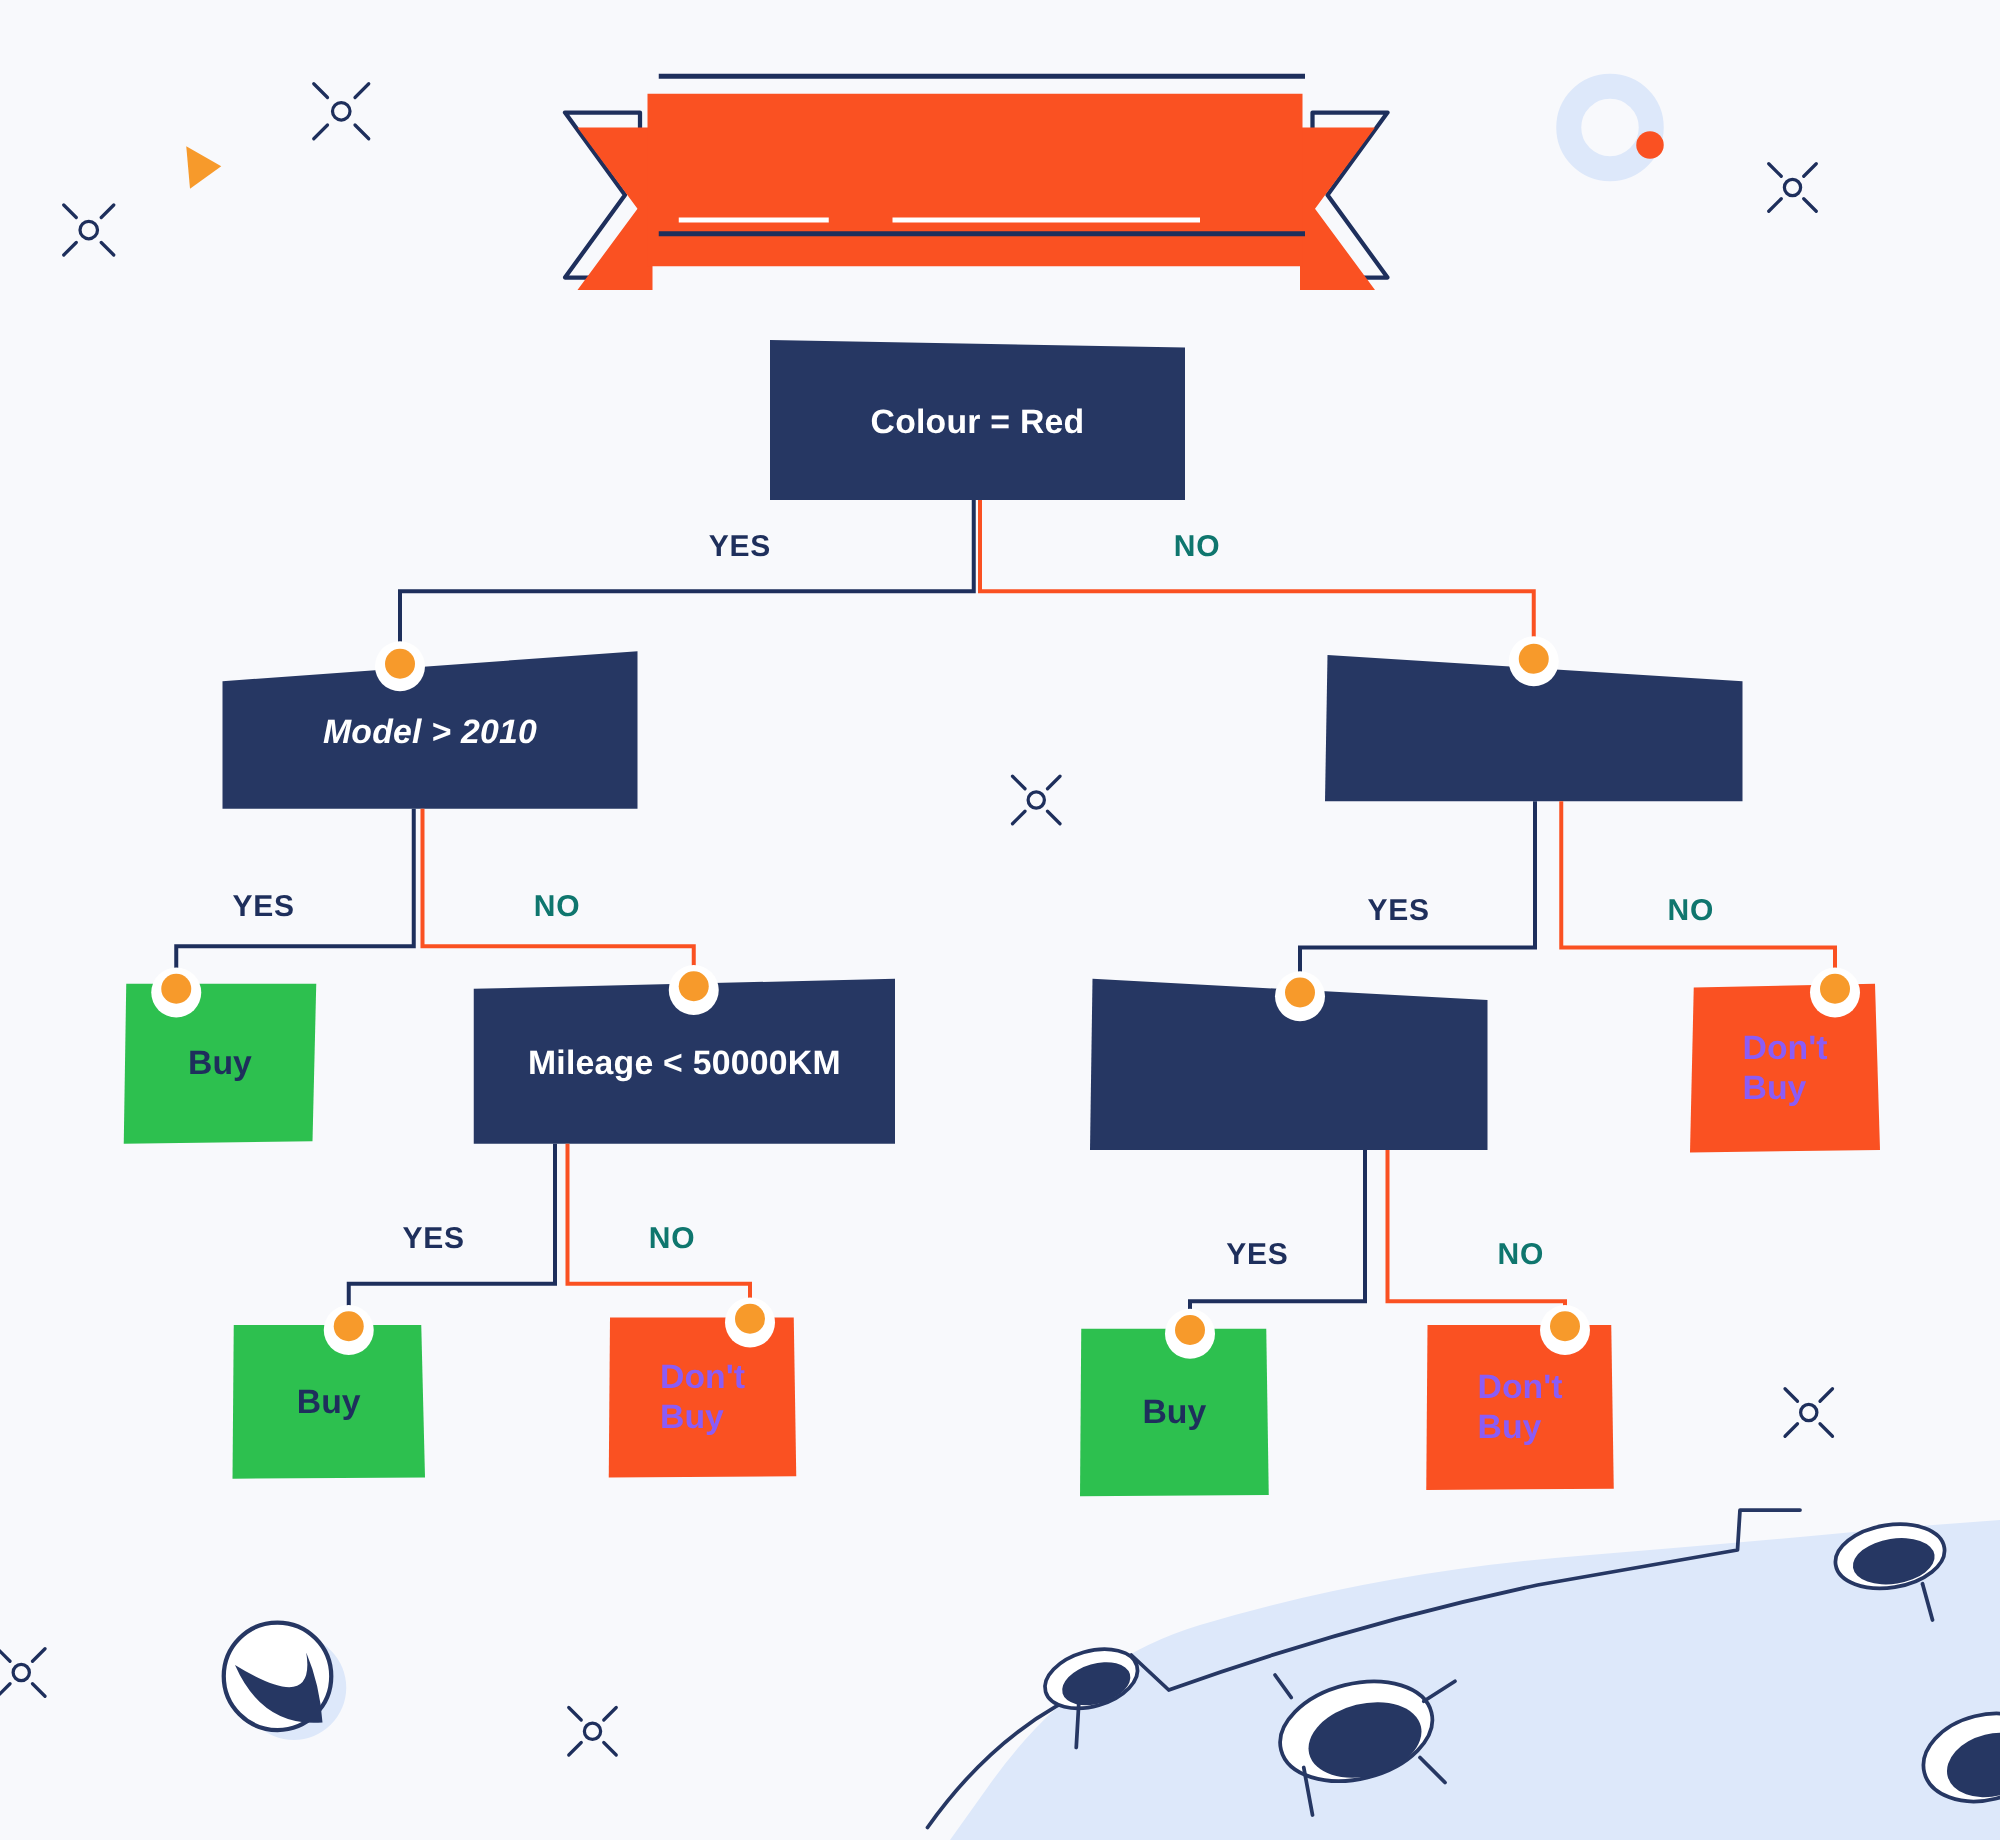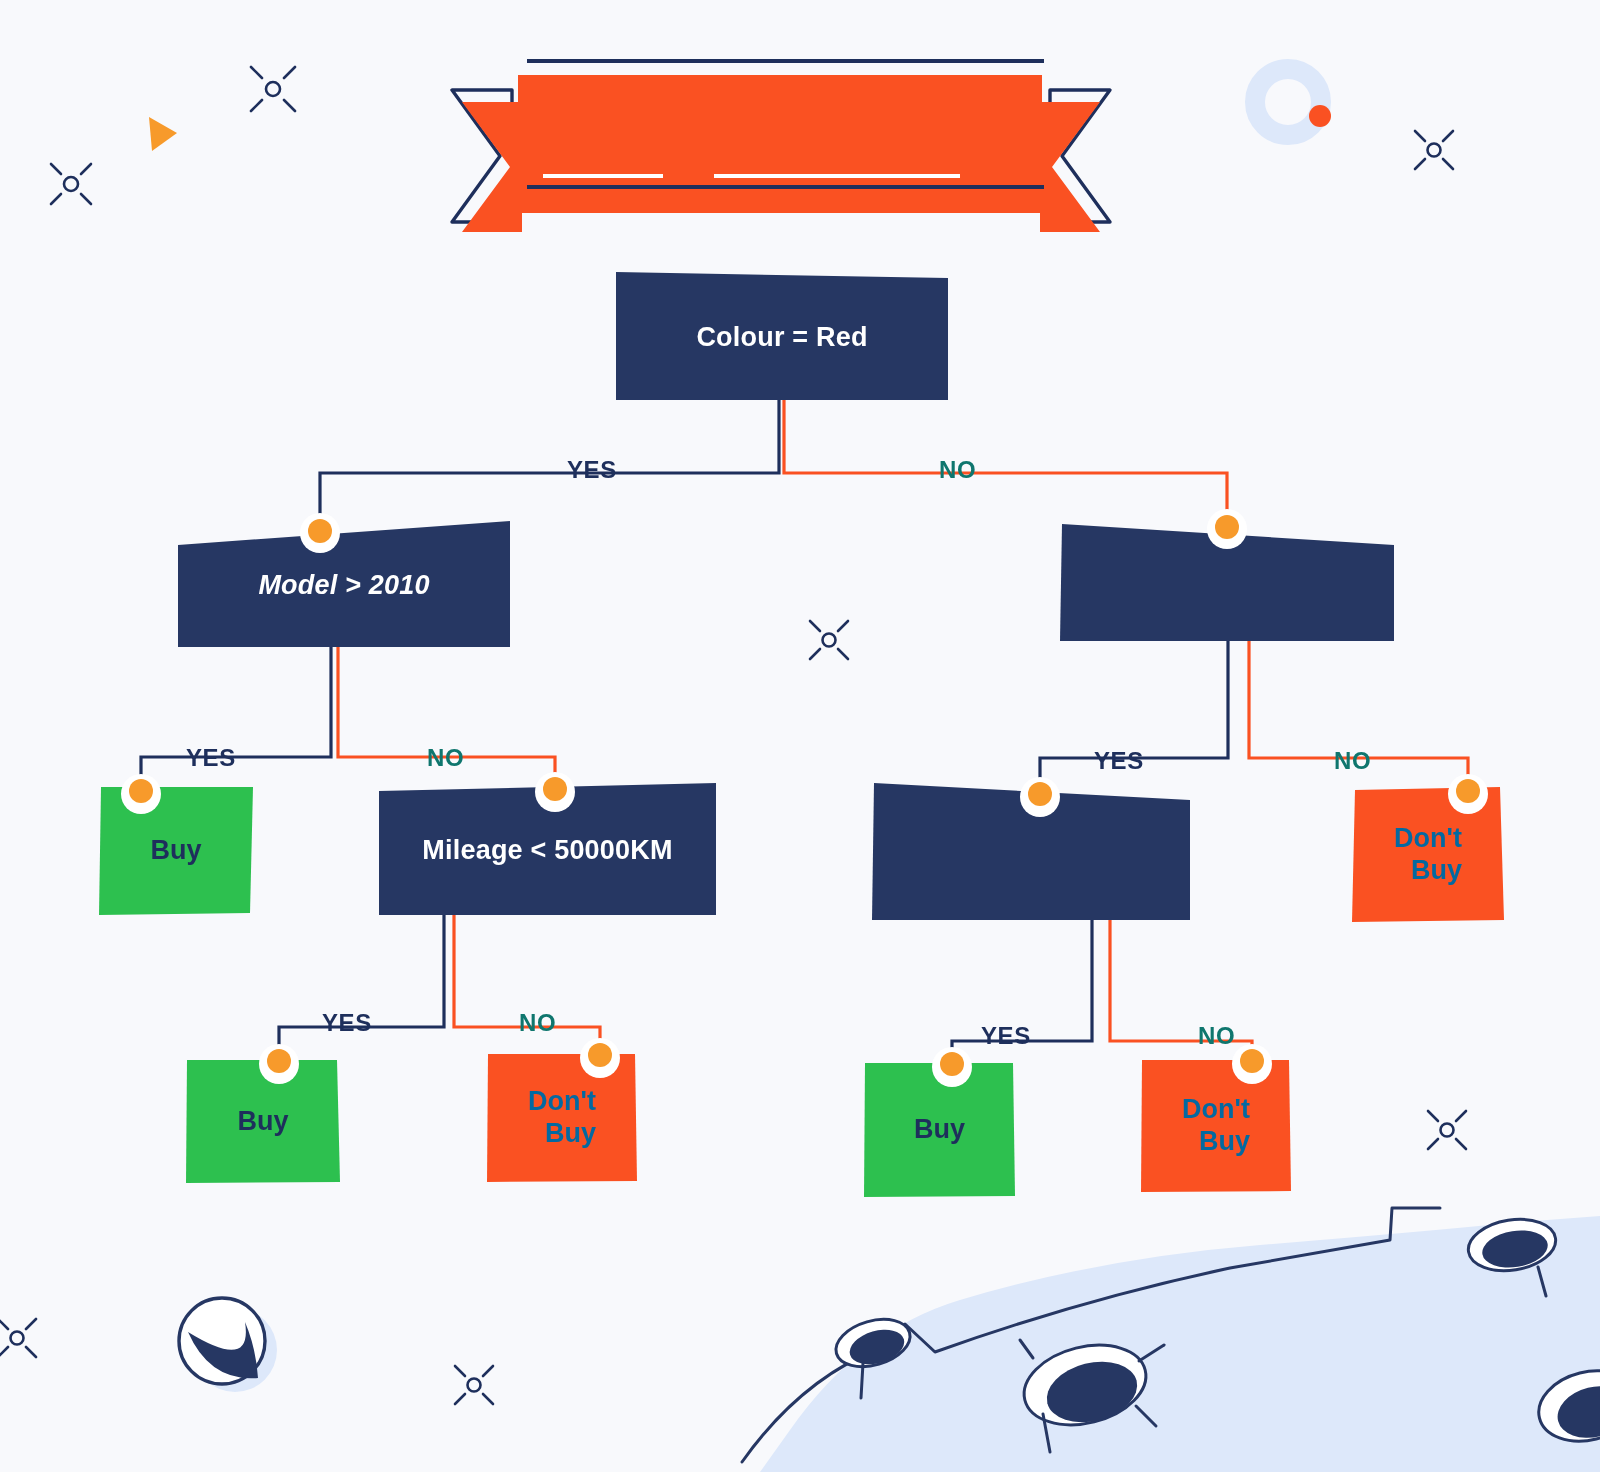--- a/index.html
+++ b/index.html
@@ -9,33 +9,32 @@
     font-family:"Liberation Sans", sans-serif;
     overflow:hidden;
     position:relative;
   }
   #stage{position:absolute;inset:0;width:1600px;height:1472px;}
   #svgroot{position:absolute;left:0;top:0;width:1600px;height:1472px;}
 
   .node-label{
     position:absolute;
     display:flex;align-items:center;justify-content:center;
-    text-align:right;
+    text-align:left;
     font-weight:bold;
     pointer-events:none;
     line-height:1.18;
     white-space:pre-line;
   }
   .decision-text{color:#ffffff;font-size:27px;letter-spacing:.2px;}
   .leaf-buy-text{color:#1e2f5c;font-size:27px;}
-  .leaf-dont-text{color:#0369a1;font-size:27px;}
+  .leaf-dont-text{color:#8b5cf6;font-size:27px;}
   .edge-label{
     position:absolute;font-weight:bold;font-size:24px;letter-spacing:.6px;
     pointer-events:none;
-    margin-top:32px;
   }
   .edge-yes{color:#1e2f5c;}
   .edge-no{color:#0f766e;}
 
   .banner-title{
     position:absolute;
     left:520px;top:100px;width:520px;height:54px;
     display:flex;align-items:center;justify-content:center;
     color:#ffffff;font-weight:bold;font-size:25px;letter-spacing:1.6px;
   }

